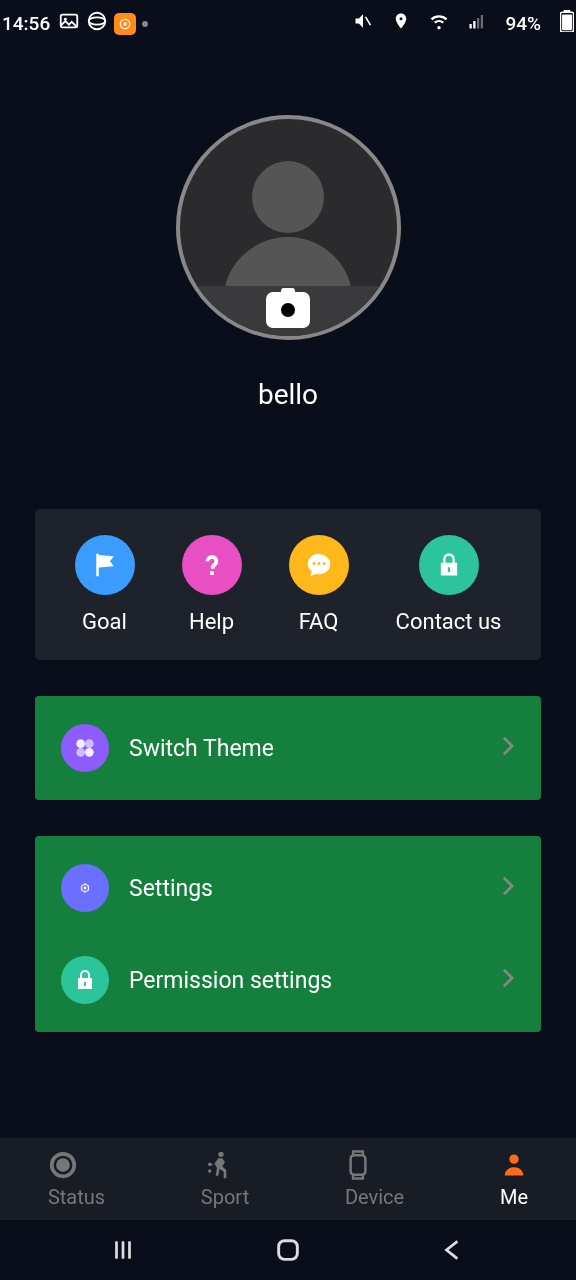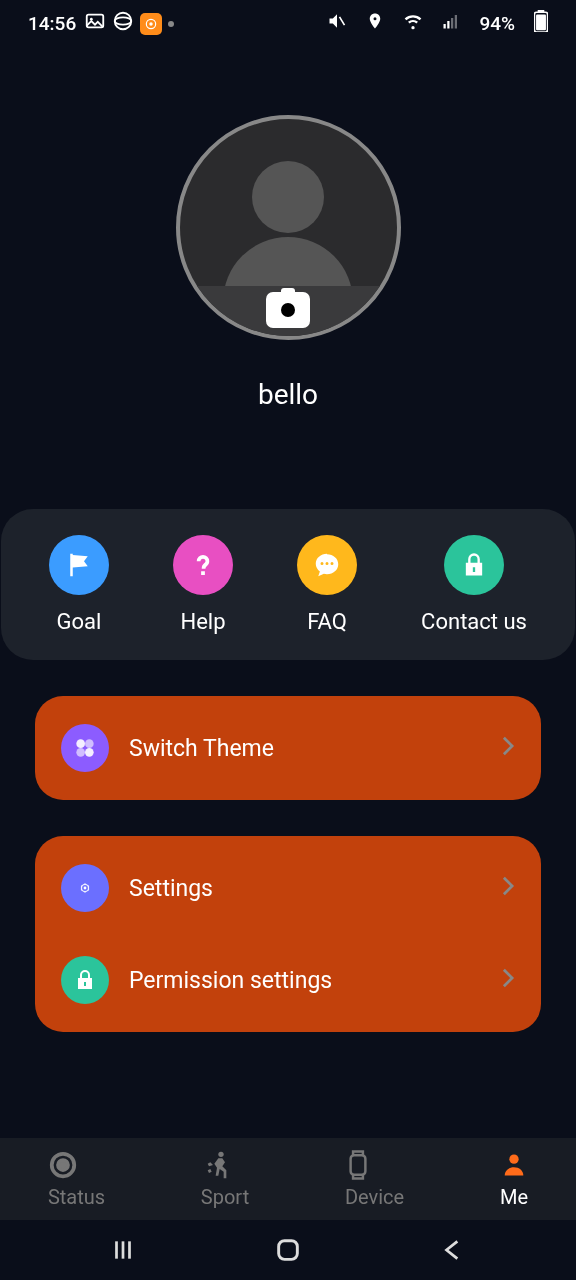--- a/index.html
+++ b/index.html
@@ -9,21 +9,21 @@
   background: #0a0e1a;
   color: #fff;
   font-family: -apple-system, BlinkMacSystemFont, 'Segoe UI', Roboto, sans-serif;
   overflow: hidden;
   position: relative;
 }
 .status-bar {
   display: flex;
   justify-content: space-between;
   align-items: center;
-  padding: 10px 28px;
+  padding: 10px 2px;
   font-size: 19px;
   font-weight: 500;
 }
 .status-left { display: flex; align-items: center; gap: 8px; }
 .status-right { display: flex; align-items: center; gap: 19px; }
 .status-icons { display: flex; gap: 6px; align-items: center; }
 .small-icon {
   width: 22px; height: 22px; border-radius: 5px;
   display: flex; align-items: center; justify-content: center;
 }
@@ -72,42 +72,42 @@
 }
 .camera::before {
   content: ""; position: absolute; width: 14px; height: 6px; background: #fff;
   border-radius: 3px 3px 0 0; top: -4px; left: 15px;
 }
 
 .username { margin-top: 38px; font-size: 28px; font-weight: 400; }
 
 .quick-panel {
   margin-top: 98px;
-  width: 574px;
+  width: 506px;
   background: #1d222b;
-  border-radius: 32px;
+  border-radius: 5px;
   display: flex;
   justify-content: space-around;
   padding: 26px 16px;
 }
 .quick-item {
   display: flex; flex-direction: column; align-items: center; gap: 14px;
   cursor: pointer;
 }
 .quick-icon {
   width: 60px; height: 60px; border-radius: 50%;
   display: flex; align-items: center; justify-content: center;
 }
 .quick-item span { font-size: 22px; }
 
 .list-panel {
   margin-top: 36px;
   width: 506px;
-  background: #c2410c;
-  border-radius: 28px;
+  background: #15803d;
+  border-radius: 4px;
   padding: 6px 22px;
 }
 .list-item {
   display: flex;
   align-items: center;
   gap: 20px;
   padding: 22px 4px;
   cursor: pointer;
 }
 .list-icon {

